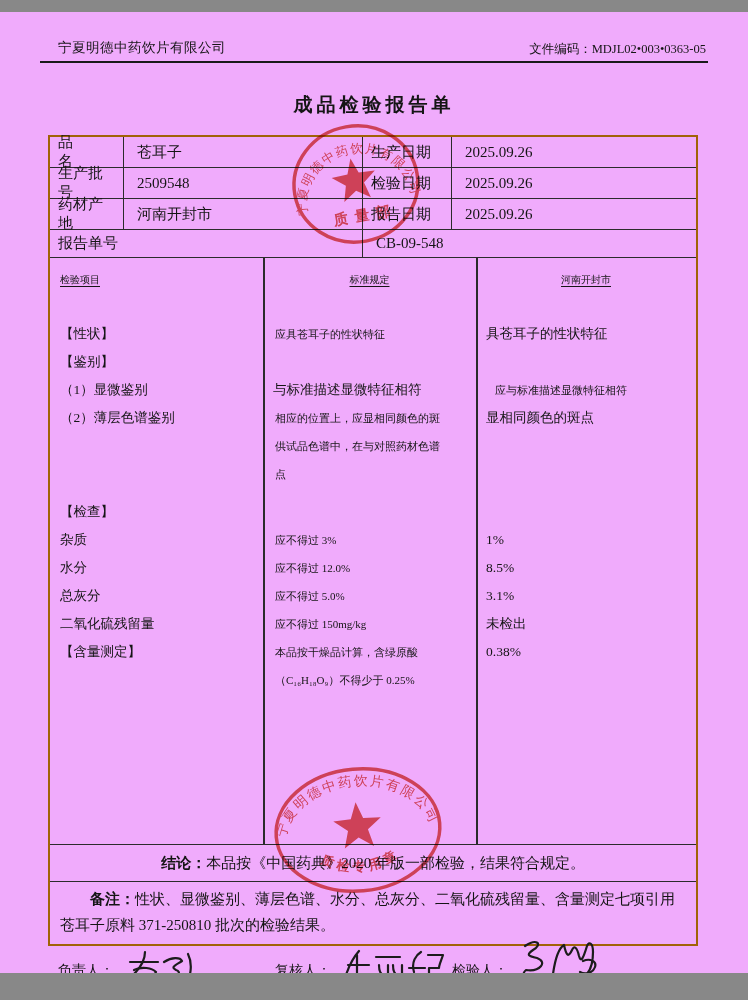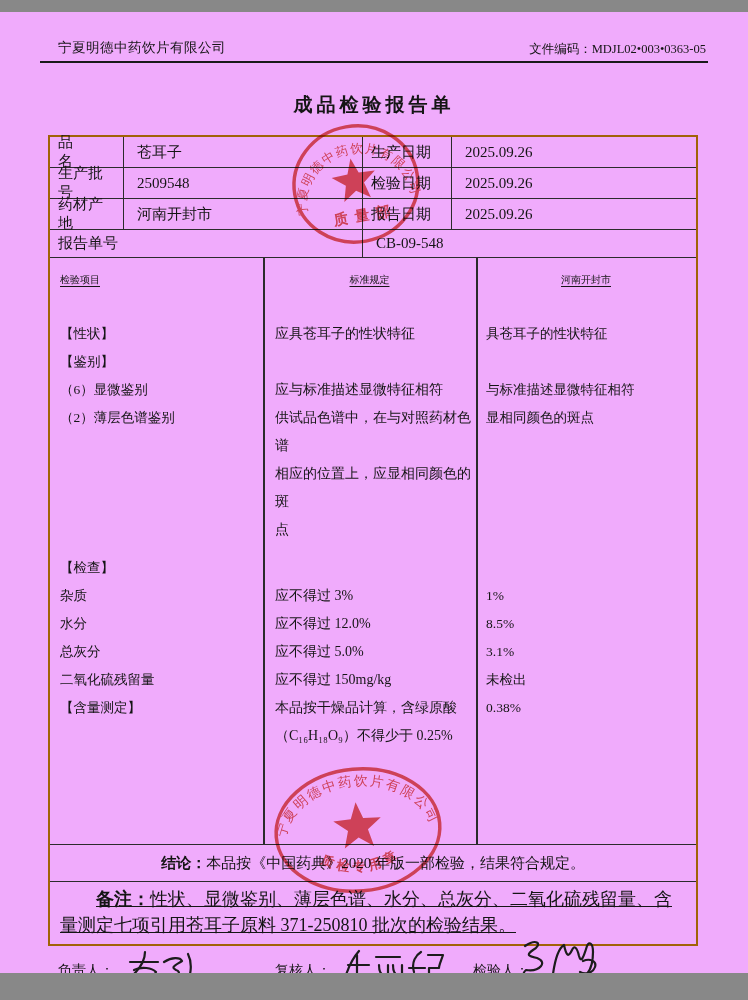--- a/index.html
+++ b/index.html
@@ -34,26 +34,26 @@
   .insp-hdr{display:flex;height:42px;align-items:center;padding-top:2px;box-sizing:border-box;}
   .ih{box-sizing:border-box;font-size:10px;}
   .ih u{text-decoration:underline;text-underline-offset:3px;}
   .ih.i1{width:213px;padding-left:10px;}
   .ih.i2{width:213px;text-align:center;}
   .ih.i3{flex:1;text-align:center;}
   .insp-body{padding-top:20px;font-family:Liberation Serif, serif;}
   .irow{display:flex;}
   .ic{box-sizing:border-box;line-height:28px;min-height:28px;}
   .ic.c1{width:213px;padding-left:10px;}
-  .ic.c2{width:213px;padding-left:12px;font-size:14px;}
+  .ic.c2{width:213px;padding-left:12px;font-size:11px;}
   .ic.c3{flex:1;padding-left:10px;}
   
   .concl{height:36px;line-height:36px;text-align:center;font-size:15px;border-bottom:1.5px solid #2b2b2b;}
   .concl b{font-weight:bold;}
-  .remark{min-height:56px;font-size:18px;line-height:26px;padding:4px 10px 6px 10px;box-sizing:border-box;text-decoration:underline;}
+  .remark{min-height:56px;font-size:15px;line-height:26px;padding:4px 10px 6px 10px;box-sizing:border-box;}
   .remark p{margin:0;text-indent:2em;}
   .remark b{font-weight:bold;}
   
   .signs{position:absolute;left:48px;top:944px;width:650px;font-size:14px;}
   .sig-label{position:absolute;top:6px;}
   .sig-ink{position:absolute;}
   .sig-ink path{stroke:#1c1c1c;stroke-width:2.2;fill:none;stroke-linecap:round;stroke-linejoin:round;}
   
   .stamp{position:absolute;mix-blend-mode:multiply;opacity:.85;}
   .stamp text{font-family:"Liberation Serif","DejaVu Serif",serif;}
@@ -116,36 +116,36 @@
           </div>
           <div class="irow">
             <div class="ic c1">
               <div>【鉴别】</div>
             </div>
             <div class="ic c2"></div>
             <div class="ic c3"></div>
           </div>
           <div class="irow">
             <div class="ic c1">
-              <div>（6）显微鉴别</div>
+              <div>（1）显微鉴别</div>
+            </div>
+            <div class="ic c3">
+              <div>与标准描述显微特征相符</div>
             </div>
             <div class="ic c2">
               <div>应与标准描述显微特征相符</div>
             </div>
-            <div class="ic c3">
-              <div>与标准描述显微特征相符</div>
-            </div>
           </div>
           <div class="irow" style="margin-bottom: 10px;">
             <div class="ic c1">
               <div>（2）薄层色谱鉴别</div>
             </div>
             <div class="ic c2">
+              <div>相应的位置上，应显相同颜色的斑</div>
               <div>供试品色谱中，在与对照药材色谱</div>
-              <div>相应的位置上，应显相同颜色的斑</div>
               <div>点</div>
             </div>
             <div class="ic c3">
               <div>显相同颜色的斑点</div>
             </div>
           </div>
           <div class="irow">
             <div class="ic c1">
               <div>【检查】</div>
             </div>
@@ -236,21 +236,21 @@
       <path d="M21 13 L21 41"></path>
       <path d="M12 23 H33"></path>
       <path d="M40 15 H64"></path>
       <path d="M43 23 C43 32 47 35 52 32 L52 23"></path>
       <path d="M57 23 C57 32 61 35 66 32 L66 23"></path>
       <path d="M78 30 C75 20 80 13 85 10"></path>
       <path d="M73 26 H89"></path>
       <path d="M92 13 H107 C105 19 103 23 103 26 H93 V38 C93 43 102 43 107 40"></path>
     </svg>
 
-    <span class="sig-label" style="left:425px;">检验人：</span>
+    <span class="sig-label" style="left:404px;">检验人：</span>
     <svg class="sig-ink" style="left:465px;top:-22px;" width="95" height="58" viewBox="0 0 95 58" aria-label="马丽">
       <path d="M12 12 C24 4 30 10 20 16 C13 21 15 22 24 24 C35 28 27 38 13 36 C7 41 13 46 20 42"></path>
       <path d="M40 40 C42 26 46 14 51 11 C53 20 55 25 59 16 C61 11 64 13 66 22 C68 29 70 25 74 12 C76 7 80 9 80 18 C80 29 78 36 73 41"></path>
       <path d="M70 27 C77 24 84 27 82 33 C80 39 72 41 67 38"></path>
     </svg>
   </div>
 
   <svg class="stamp stamp-top" width="150" height="135" viewBox="0 0 150 135">
     <defs>
         <path id="ts-arc" d="M 22 86 A 53 50 0 1 1 128 86" fill="none"></path>

